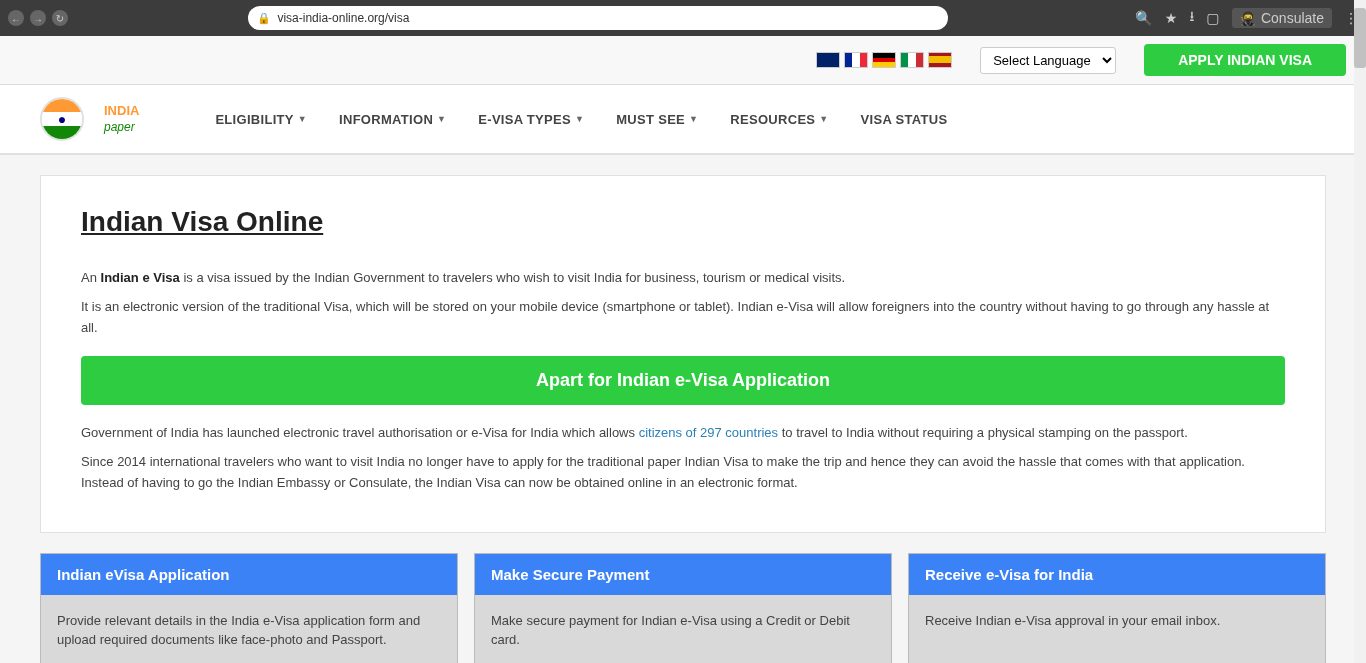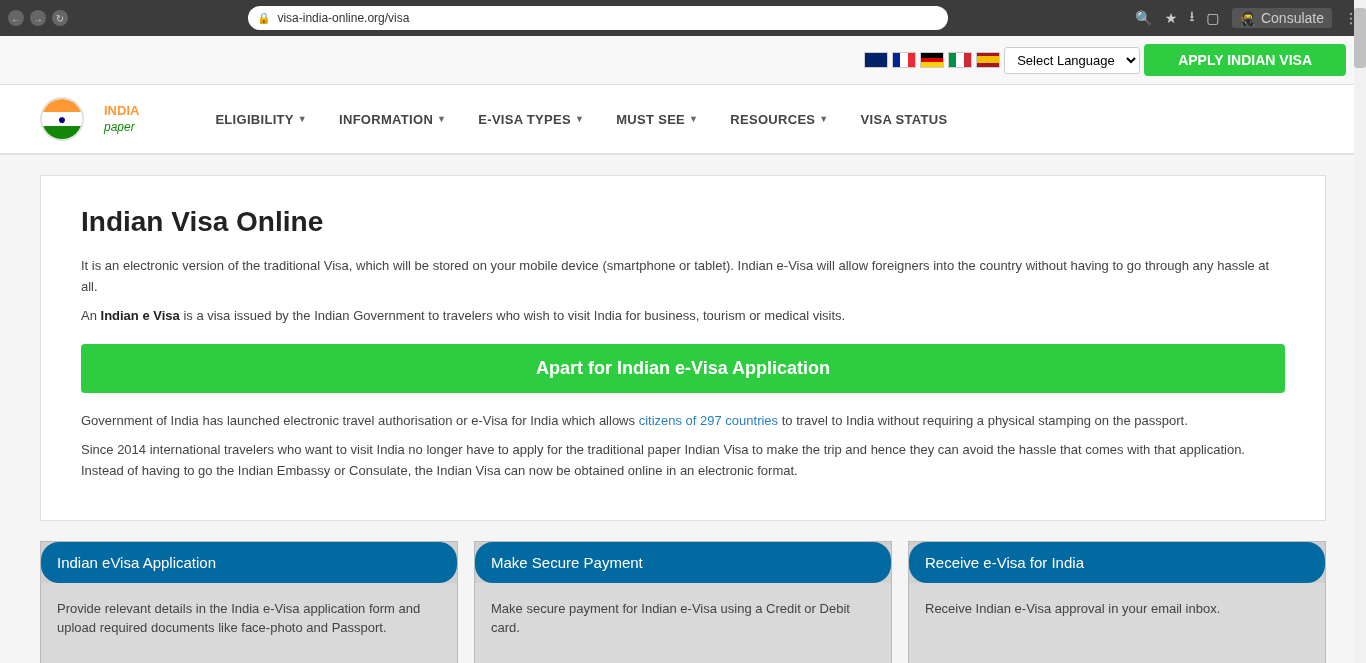--- a/index.html
+++ b/index.html
@@ -49,21 +49,21 @@
     }
 
     
     .top-bar {
       background: #f8f8f8;
       border-bottom: 1px solid #ddd;
       padding: 8px 20px;
       display: flex;
       justify-content: flex-end;
       align-items: center;
-      gap: 4px;
+      gap: 28px;
     }
     .flag-icons { display: flex; gap: 4px; align-items: center; }
     .flag { width: 24px; height: 16px; border: 1px solid #ccc; cursor: pointer; }
     .flag-uk { background: linear-gradient(180deg, #012169 0%, #012169 100%); position: relative; overflow: hidden; }
     .flag-fr { background: linear-gradient(90deg, #002395 33%, #fff 33%, #fff 66%, #ed2939 66%); }
     .flag-de { background: linear-gradient(180deg, #000 33%, #dd0000 33%, #dd0000 66%, #ffce00 66%); }
     .flag-it { background: linear-gradient(90deg, #009246 33%, #fff 33%, #fff 66%, #ce2b37 66%); }
     .flag-es { background: linear-gradient(180deg, #aa151b 25%, #f1bf00 25%, #f1bf00 75%, #aa151b 75%); }
 
     .lang-select {
@@ -150,21 +150,22 @@
     .content-box {
       background: #fff;
       padding: 30px 40px;
       margin-bottom: 20px;
       border: 1px solid #e0e0e0;
     }
     .page-title {
       font-size: 28px;
       font-weight: bold;
       color: #222;
-      margin-bottom: 18px;
+      margin-bottom: 30px;
+      text-decoration: underline;
     }
     .intro-text {
       font-size: 13px;
       color: #444;
       line-height: 1.6;
       margin-bottom: 8px;
     }
     .intro-text strong { color: #222; font-weight: bold; }
     .intro-text a { color: #2980b9; text-decoration: none; }
 
@@ -188,26 +189,25 @@
       display: flex;
       gap: 16px;
     }
     .card {
       flex: 1;
       background: #d0d0d0;
       border: 1px solid #bbb;
       overflow: hidden;
     }
     .card-header {
-      background: #0369a1;
+      background: #3b82f6;
       color: #fff;
       padding: 12px 16px;
       font-size: 15px;
-      font-weight: normal;
-      border-radius: 18px;
+      font-weight: bold;
     }
     .card-body {
       padding: 16px;
       font-size: 13px;
       color: #444;
       line-height: 1.5;
       min-height: 80px;
       background: #d9d9d9;
     }
 
@@ -302,24 +302,24 @@
     </div>
     <div class="nav-item">
       <span>VISA STATUS</span>
     </div>
   </nav>
 </div>
 
 <div class="main-content">
   <div class="content-box">
     <h1 class="page-title">Indian Visa Online</h1>
-    <p class="intro-text">It is an electronic version of the traditional Visa, which will be stored on your mobile device (smartphone or tablet). Indian e-Visa will allow foreigners into the country without having to go through any hassle at all.</p>
     <p class="intro-text">
       An <strong>Indian e Visa</strong> is a visa issued by the Indian Government to travelers who wish to visit India for business, tourism or medical visits.
     </p>
+    <p class="intro-text">It is an electronic version of the traditional Visa, which will be stored on your mobile device (smartphone or tablet). Indian e-Visa will allow foreigners into the country without having to go through any hassle at all.</p>
     <button class="apply-btn-large">Apart for Indian e-Visa Application</button>
     <p class="intro-text">
       Government of India has launched electronic travel authorisation or e-Visa for India which allows <a>citizens of 297 countries</a> to travel to India without requiring a physical stamping on the passport.
     </p>
     <p class="intro-text">Since 2014 international travelers who want to visit India no longer have to apply for the traditional paper Indian Visa to make the trip and hence they can avoid the hassle that comes with that application. Instead of having to go the Indian Embassy or Consulate, the Indian Visa can now be obtained online in an electronic format.</p>
   </div>
 
   <div class="cards-row">
     <div class="card">
       <div class="card-header">Indian eVisa Application</div>

